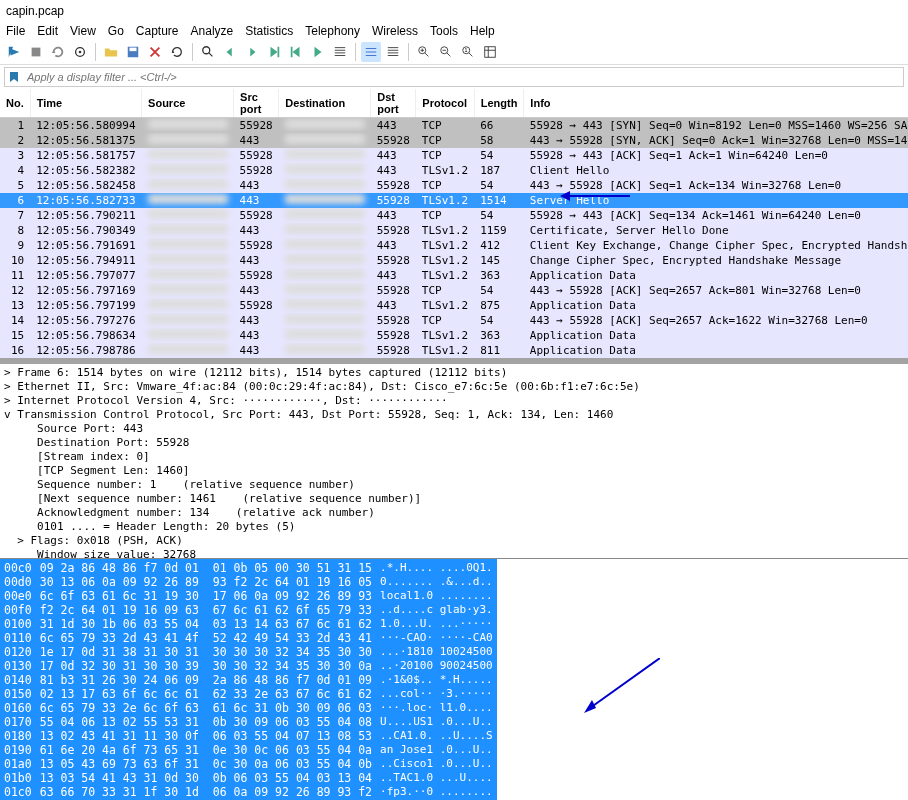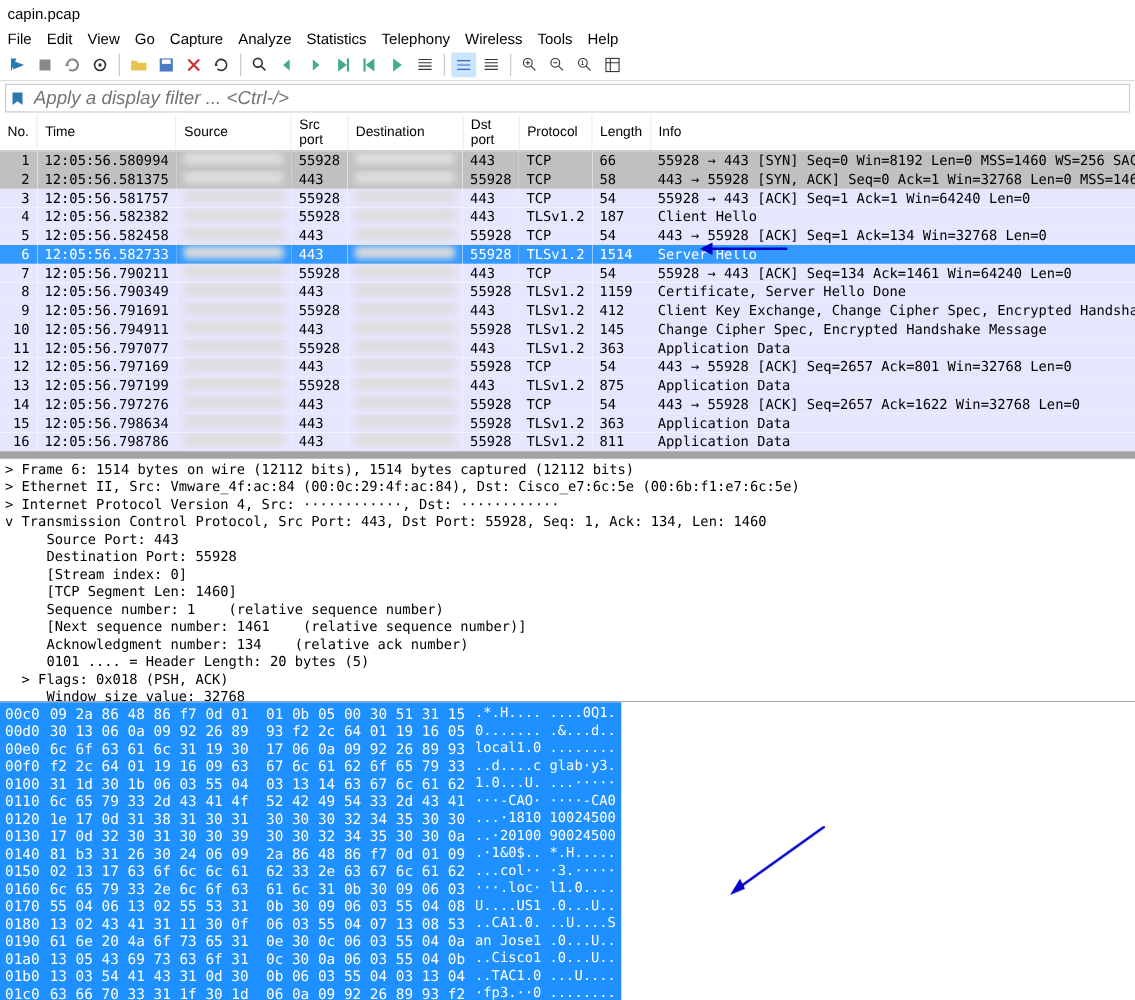--- a/index.html
+++ b/index.html
@@ -6,23 +6,23 @@
   body { font-family: "Segoe UI", Tahoma, sans-serif; font-size: 11px; background: #fff; color: #000; width: 908px; }
   .titlebar { padding: 4px 6px; font-size: 12px; }
   .menubar { padding: 2px 6px; display: flex; gap: 12px; font-size: 12px; text-align: center; }
   .menubar span { cursor: default; }
   .toolbar { padding: 2px 4px; display: flex; align-items: center; gap: 2px; border-bottom: 1px solid #ddd; }
   .tbtn { width: 20px; height: 20px; display: flex; align-items: center; justify-content: center; cursor: pointer; border-radius: 2px; }
   .tbtn svg { width: 14px; height: 14px; }
   .tsep { width: 1px; height: 18px; background: #ccc; margin: 0 3px; }
   .filterbar { display: flex; align-items: center; border: 1px solid #ccc; margin: 2px 4px 0 4px; }
   .filterbar .fb-icon { width: 18px; height: 18px; display:flex;align-items:center;justify-content:center; }
-  .filterbar input { flex: 1; border: none; padding: 2px 4px; font-size: 15px; outline: none; font-style: italic; color: #888; }
+  .filterbar input { flex: 1; border: none; padding: 2px 4px; font-size: 11px; outline: none; font-style: italic; color: #888; }
   .packet-table { width: 100%; border-collapse: collapse; font-family: Consolas, monospace; font-size: 11px; margin-top: 2px; }
-  .packet-table th { text-align: left; font-weight: normal; background: #fff; border-right: 1px solid #eee; border-bottom: 1px solid #ccc; padding: 2px 6px; font-family: "Segoe UI", sans-serif; }
+  .packet-table th { text-align: left; font-weight: bold; background: #fff; border-right: 1px solid #eee; border-bottom: 1px solid #ccc; padding: 2px 6px; font-family: "Segoe UI", sans-serif; }
   .packet-table td { padding: 1px 6px; white-space: nowrap; overflow: hidden; }
   .packet-table tr.tcp { background: #e7e6ff; }
   .packet-table tr.selected { background: #c0c0c0; }
   .packet-table tr.selected2 { background: #3399ff; color: #fff; }
   .col-no { text-align: right; width: 36px; }
   .col-src, .col-dst { width: 110px; }
   .col-sport, .col-dport { width: 56px; }
   .col-proto { width: 56px; }
   .col-len { width: 48px; text-align:left;}
   .blur { filter: blur(3px); background: #ddd; display:inline-block; width: 80px; height: 10px; border-radius:2px; }

